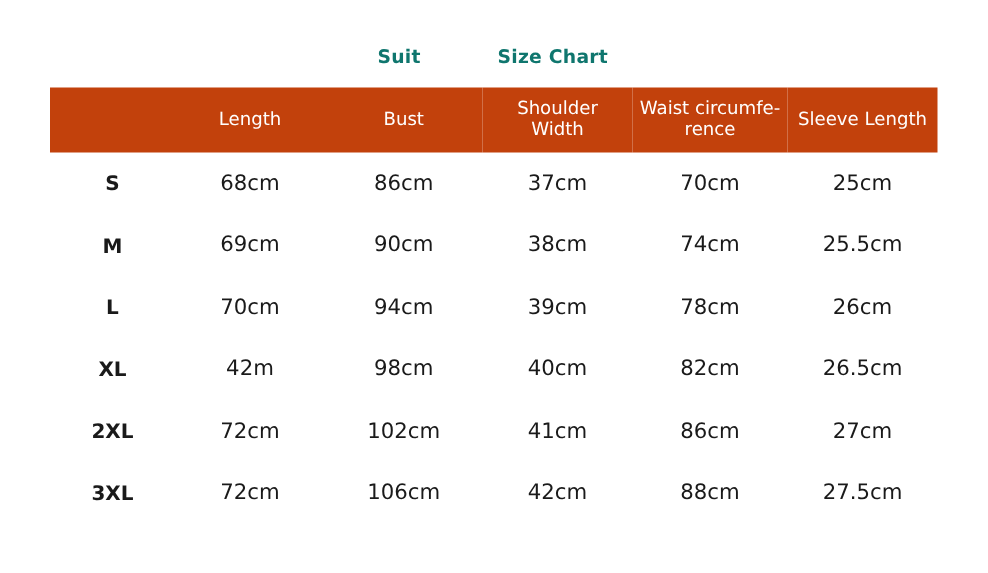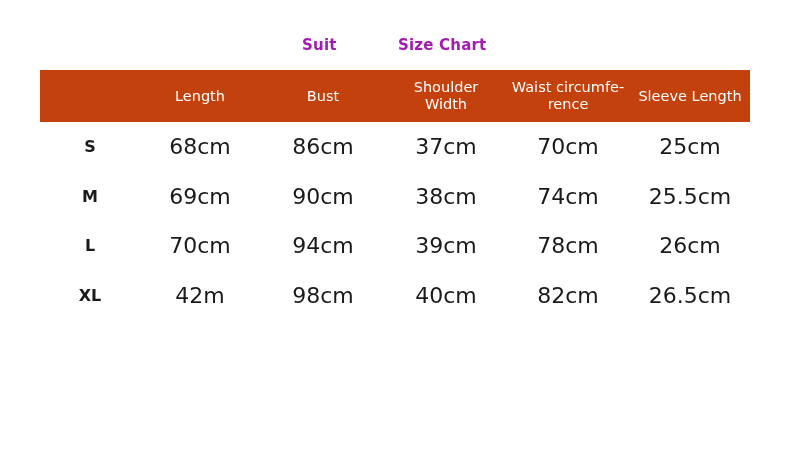--- a/index.html
+++ b/index.html
@@ -24,21 +24,21 @@
     position: absolute;
     top: 36px;
     left: 40px;
     width: 710px;
     height: 24px;
   }
   .caption {
     position: absolute;
     font-size: 15px;
     font-weight: bold;
-    color: #a21caf;
+    color: #0f766e;
     letter-spacing: 0.2px;
     white-space: nowrap;
   }
   .caption-suit { left: 262px; top: 0; }
   .caption-chart { left: 358px; top: 0; }
 
   
   .chart-table {
     position: absolute;
     top: 70px;
@@ -57,21 +57,21 @@
     font-weight: normal;
     text-align: center;
     vertical-align: middle;
     line-height: 1.15;
     padding: 0 4px;
   }
   .chart-table tbody td {
     height: 49.5px;
     text-align: center;
     vertical-align: middle;
-    font-size: 22px;
+    font-size: 17px;
     color: #1a1a1a;
     padding: 0 2px;
   }
   .chart-table tbody td.size-cell {
     font-weight: bold;
     font-size: 16px;
   }
   col.c0 { width: 100px; }
   col.c1 { width: 120px; }
   col.c2 { width: 126px; }
@@ -134,16 +134,32 @@
         <td>26cm</td>
       </tr>
       <tr>
         <td class="size-cell">XL</td>
         <td>42m</td>
         <td>98cm</td>
         <td>40cm</td>
         <td>82cm</td>
         <td>26.5cm</td>
       </tr>
+      <tr>
+        <td class="size-cell">2XL</td>
+        <td>72cm</td>
+        <td>102cm</td>
+        <td>41cm</td>
+        <td>86cm</td>
+        <td>27cm</td>
+      </tr>
+      <tr>
+        <td class="size-cell">3XL</td>
+        <td>72cm</td>
+        <td>106cm</td>
+        <td>42cm</td>
+        <td>88cm</td>
+        <td>27.5cm</td>
+      </tr>
     </tbody>
   </table>
 
 </div>
 
 </body></html>

